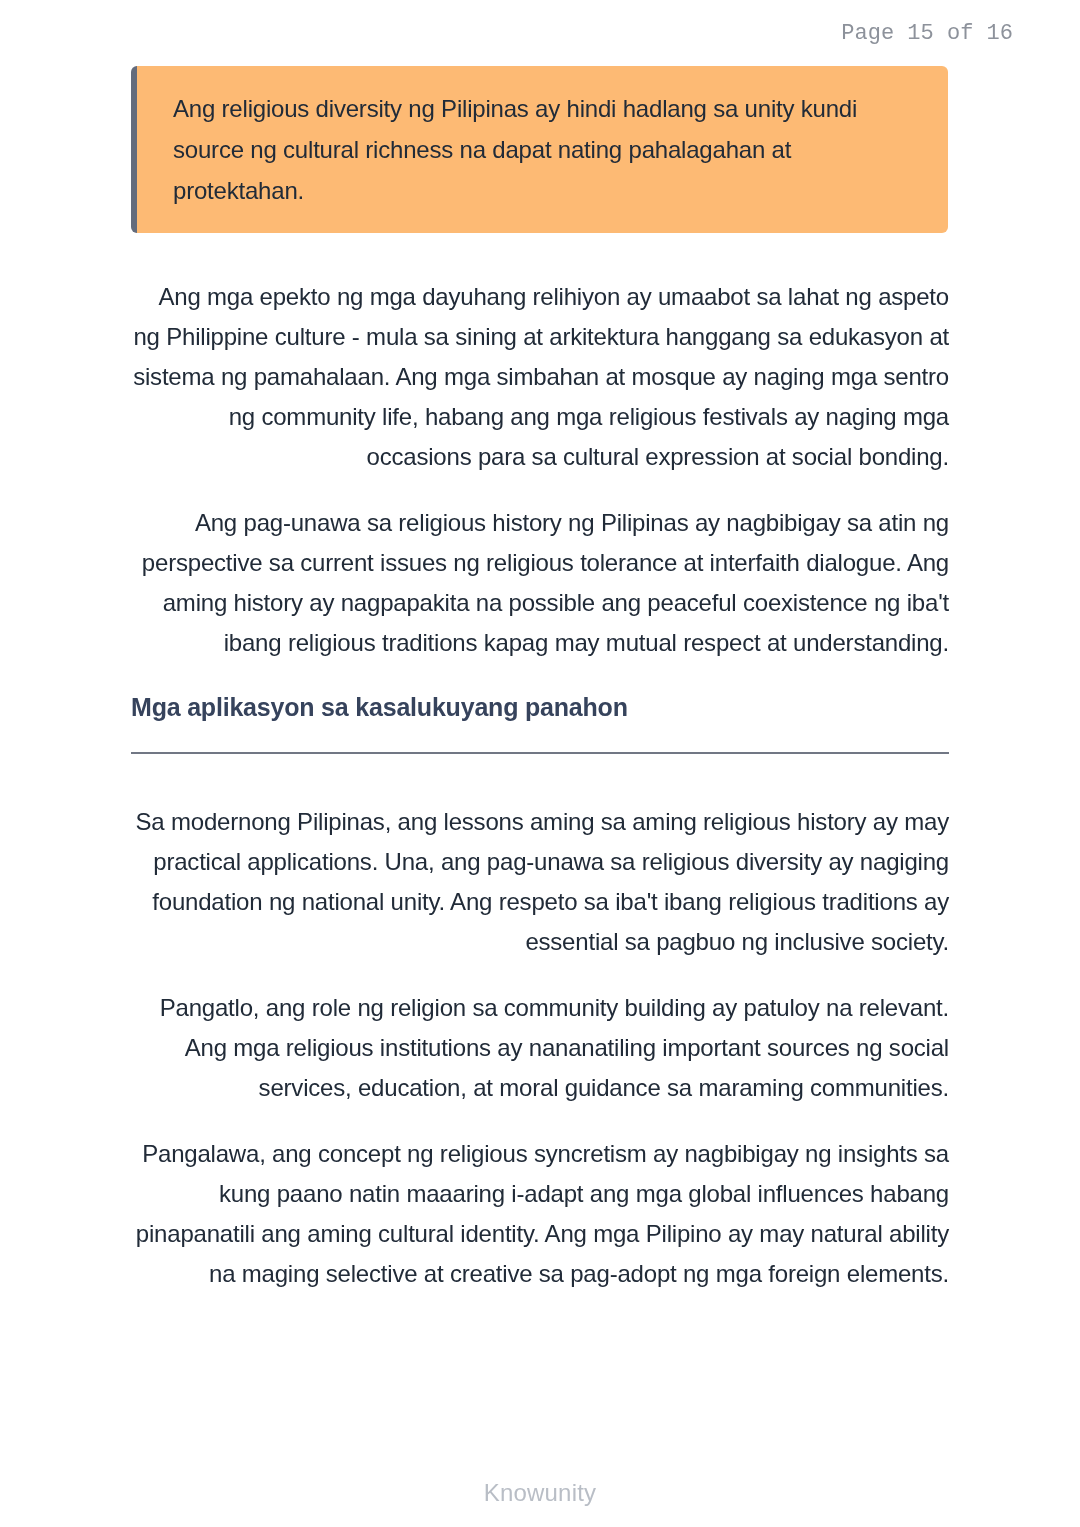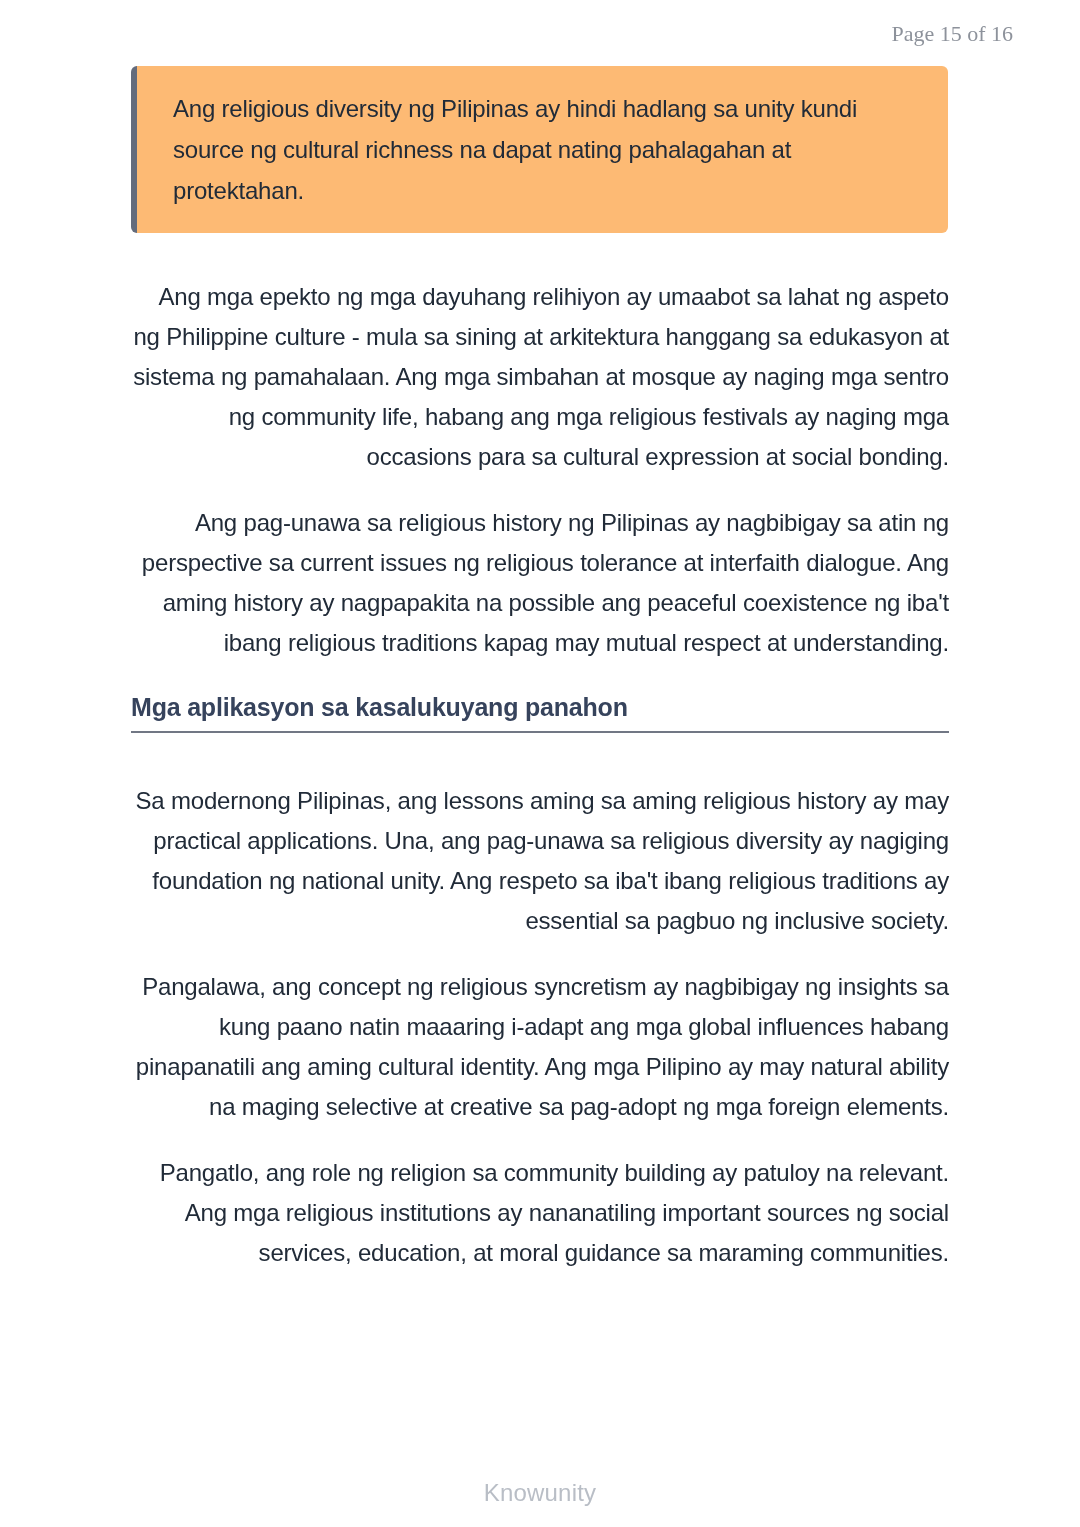--- a/index.html
+++ b/index.html
@@ -12,21 +12,21 @@
     height: 1527px;
     position: relative;
     font-family: "Liberation Sans", sans-serif;
     color: #212b38;
     overflow: hidden;
   }
   .page-indicator {
     position: absolute;
     top: 21px;
     right: 67px;
-    font-family: Liberation Serif, serif;
+    font-family: Liberation Mono, monospace;
     font-size: 22px;
     color: #8d929b;
   }
   .content {
     position: absolute;
     left: 131px;
     top: 66px;
     width: 818px;
   }
   .quote-block {
@@ -49,21 +49,21 @@
     margin: 0 0 26px 0;
     color: #212b38;
     text-align: right;
   }
   h2.section-heading {
     font-size: 25px;
     font-weight: bold;
     letter-spacing: -0.2px;
     color: #36435c;
     margin: 30px 0 48px 0;
-    padding-bottom: 9px;
+    padding-bottom: 30px;
     border-bottom: 2px solid #717784;
   }
   .brand-footer {
     position: absolute;
     top: 1479px;
     left: 0;
     width: 1080px;
     text-align: center;
     font-size: 24px;
     color: #b9bec6;
@@ -82,19 +82,19 @@
   </blockquote>
 
   <p class="para">Ang mga epekto ng mga dayuhang relihiyon ay umaabot sa lahat ng aspeto ng Philippine culture - mula sa sining at arkitektura hanggang sa edukasyon at sistema ng pamahalaan. Ang mga simbahan at mosque ay naging mga sentro ng community life, habang ang mga religious festivals ay naging mga occasions para sa cultural expression at social bonding.</p>
 
   <p class="para">Ang pag-unawa sa religious history ng Pilipinas ay nagbibigay sa atin ng perspective sa current issues ng religious tolerance at interfaith dialogue. Ang aming history ay nagpapakita na possible ang peaceful coexistence ng iba't ibang religious traditions kapag may mutual respect at understanding.</p>
 
   <h2 class="section-heading">Mga aplikasyon sa kasalukuyang panahon</h2>
 
   <p class="para">Sa modernong Pilipinas, ang lessons aming sa aming religious history ay may practical applications. Una, ang pag-unawa sa religious diversity ay nagiging foundation ng national unity. Ang respeto sa iba't ibang religious traditions ay essential sa pagbuo ng inclusive society.</p>
 
+  <p class="para">Pangatlo, ang role ng religion sa community building ay patuloy na relevant. Ang mga religious institutions ay nananatiling important sources ng social services, education, at moral guidance sa maraming communities.</p>
+
   <p class="para">Pangalawa, ang concept ng religious syncretism ay nagbibigay ng insights sa kung paano natin maaaring i-adapt ang mga global influences habang pinapanatili ang aming cultural identity. Ang mga Pilipino ay may natural ability na maging selective at creative sa pag-adopt ng mga foreign elements.</p>
-
-  <p class="para">Pangatlo, ang role ng religion sa community building ay patuloy na relevant. Ang mga religious institutions ay nananatiling important sources ng social services, education, at moral guidance sa maraming communities.</p>
 
 </div>
 
 <div class="brand-footer">Knowunity</div>
 
 </body></html>

